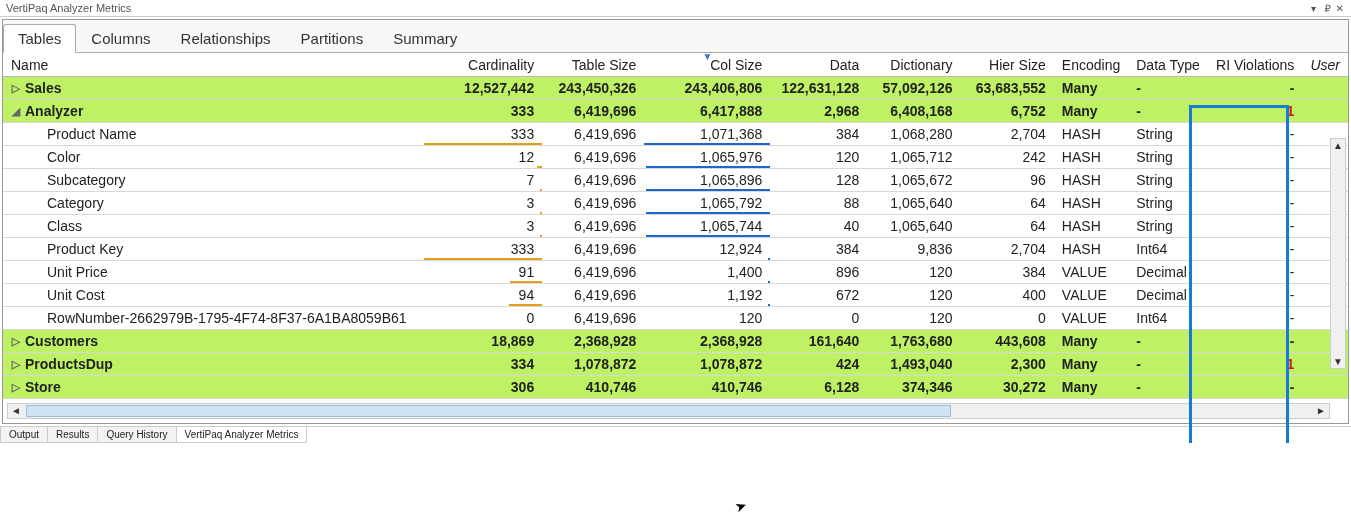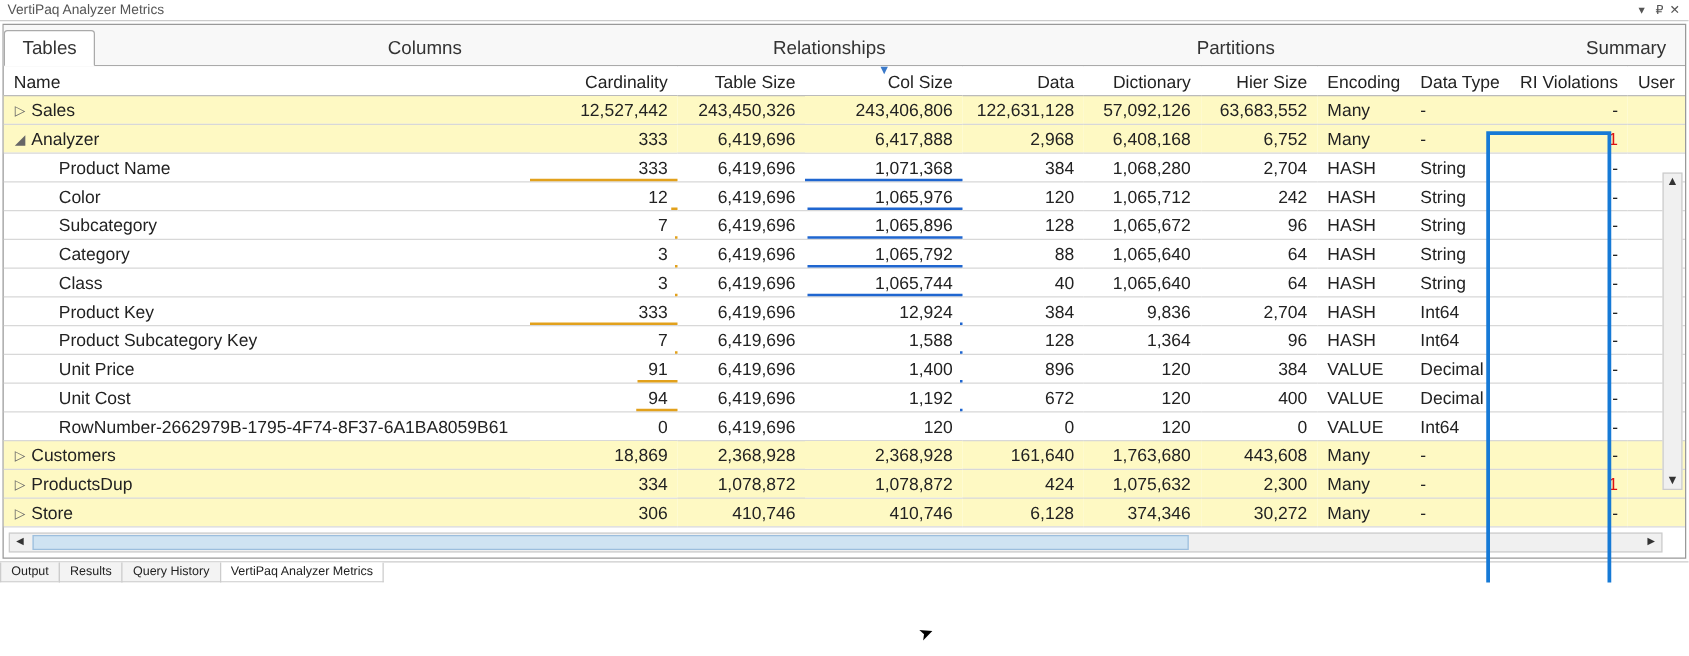--- a/index.html
+++ b/index.html
@@ -1,42 +1,42 @@
 <!DOCTYPE html>
 <html><head>
   <meta charset="utf-8">
   <style>
     * { box-sizing: border-box; margin: 0; padding: 0; }
     body { font-family: "Segoe UI", Tahoma, sans-serif; font-size: 13px; background: #fff; color: #222; width: 1351px; }
     .titlebar { display: flex; align-items: center; justify-content: space-between; padding: 2px 6px; font-size: 11px; color: #555; border-bottom: 1px solid #ccc; }
     .titlebar .controls { display: flex; gap: 6px; font-size: 10px; color: #555; letter-spacing: 1px;}
     .panel { border: 1px solid #999; margin: 2px; }
-    .tabs { display: flex; border-bottom: 1px solid #aaa; background: #f8f8f8; padding-top: 4px; justify-content: space-between; }
+    .tabs { display: flex; border-bottom: 1px solid #aaa; background: #f8f8f8; padding-top: 4px; }
     .tab { padding: 5px 14px; font-size: 15px; border: 1px solid transparent; border-bottom: none; cursor: pointer; color: #333; }
     .tab.active { background: #fff; border: 1px solid #aaa; border-bottom: 1px solid #fff; margin-bottom: -1px; border-top-left-radius: 3px; border-top-right-radius: 3px; }
     .grid-wrapper { position: relative; }
     .grid { width: 100%; border-collapse: collapse; }
     .grid th, .grid td { border-bottom: 1px solid #d8d8d8; padding: 3px 8px 2px 8px; height: 23px; white-space: nowrap; }
     .grid th { font-weight: normal; text-align: right; font-size: 14px; color: #222; background: #fff; border-bottom: 1px solid #bbb; position: relative;}
     .grid th:first-child { text-align: left; }
     .grid td { text-align: right; font-size: 14px; }
     .grid td:first-child { text-align: left; }
     .col-name { width: 430px; }
     .col-card { width: 100px; }
     .col-ts { width: 110px; }
     .col-cs { width: 110px; }
     .col-data { width: 100px; margin-top: 48px; }
     .col-dict { width: 100px; }
     .col-hier { width: 100px; }
     .col-enc { width: 70px; text-align: left; }
     .col-dt { width: 80px; text-align: left; }
     .col-ri { width: 90px; }
-    .col-user { width: 40px; }
+    .col-user { width: 40px; font-style: italic; }
     .grid td.txt, .grid th.txt { text-align: left; }
-    .summary-row td { background: #fef9c3; font-weight: 400; }
+    .summary-row td { background: #bef264; font-weight: 700; }
     .detail-row td:first-child { padding-left: 44px; font-weight: normal; }
     .caret { display: inline-block; width: 10px; text-align: center; color: #666; margin-right: 4px; font-size: 11px; position: relative; top: -1px;}
     .bar-cell { position: relative; }
     .bar-cell .val { position: relative; z-index: 2; margin-left: 32px; }
     .bar-cell .bar { position: absolute; left: 0; bottom: 0; height: 2px; z-index: 1;}
     .bar-orange { background: #e2a11c; }
     .bar-blue { background: #1f66d0; }
     .ri-red { color: #d11; font-weight: 600; }
     .highlight-box { position: absolute; border: 3px solid #167ad6; pointer-events: none; top: 52px; height: 425px; }
     .sort-ind { color: #3a79c9; font-size: 10px; position: absolute; left: 50%; top: -2px; transform: translateX(-50%);}
@@ -183,33 +183,20 @@
             <td class="bar-cell"><span class="val">12,924</span><span class="bar bar-blue" style="width: 2%; right: 0px; left: auto;"></span></td>
             <td>384</td>
             <td>9,836</td>
             <td>2,704</td>
             <td class="txt">HASH</td>
             <td class="txt">Int64</td>
             <td>-</td>
             <td class="txt"></td>
           </tr>
           <tr class="detail-row">
-            <td class="txt"><span>Product Subcategory Key</span></td>
-            <td class="bar-cell"><span class="val">7</span><span class="bar bar-orange" style="width: 2%; right: 0px; left: auto;"></span></td>
-            <td>6,419,696</td>
-            <td class="bar-cell"><span class="val">1,588</span><span class="bar bar-blue" style="width: 2%; right: 0px; left: auto;"></span></td>
-            <td>128</td>
-            <td>1,364</td>
-            <td>96</td>
-            <td class="txt">HASH</td>
-            <td class="txt">Int64</td>
-            <td>-</td>
-            <td class="txt"></td>
-          </tr>
-          <tr class="detail-row">
             <td class="txt"><span>Unit Price</span></td>
             <td class="bar-cell"><span class="val">91</span><span class="bar bar-orange" style="width: 27%; right: 0px; left: auto;"></span></td>
             <td>6,419,696</td>
             <td class="bar-cell"><span class="val">1,400</span><span class="bar bar-blue" style="width: 2%; right: 0px; left: auto;"></span></td>
             <td>896</td>
             <td>120</td>
             <td>384</td>
             <td class="txt">VALUE</td>
             <td class="txt">Decimal</td>
             <td>-</td>
@@ -253,21 +240,21 @@
             <td class="txt">-</td>
             <td>-</td>
             <td class="txt"></td>
           </tr>
           <tr class="summary-row">
             <td class="txt"><span class="caret">▷</span><span>ProductsDup</span></td>
             <td class="bar-cell"><span class="val">334</span></td>
             <td>1,078,872</td>
             <td class="bar-cell"><span class="val">1,078,872</span></td>
             <td>424</td>
-            <td>1,075,632</td>
+            <td>1,493,040</td>
             <td>2,300</td>
             <td class="txt">Many</td>
             <td class="txt">-</td>
             <td class="ri-red">1</td>
             <td class="txt"></td>
           </tr>
           <tr class="summary-row">
             <td class="txt"><span class="caret">▷</span><span>Store</span></td>
             <td class="bar-cell"><span class="val">306</span></td>
             <td>410,746</td>

